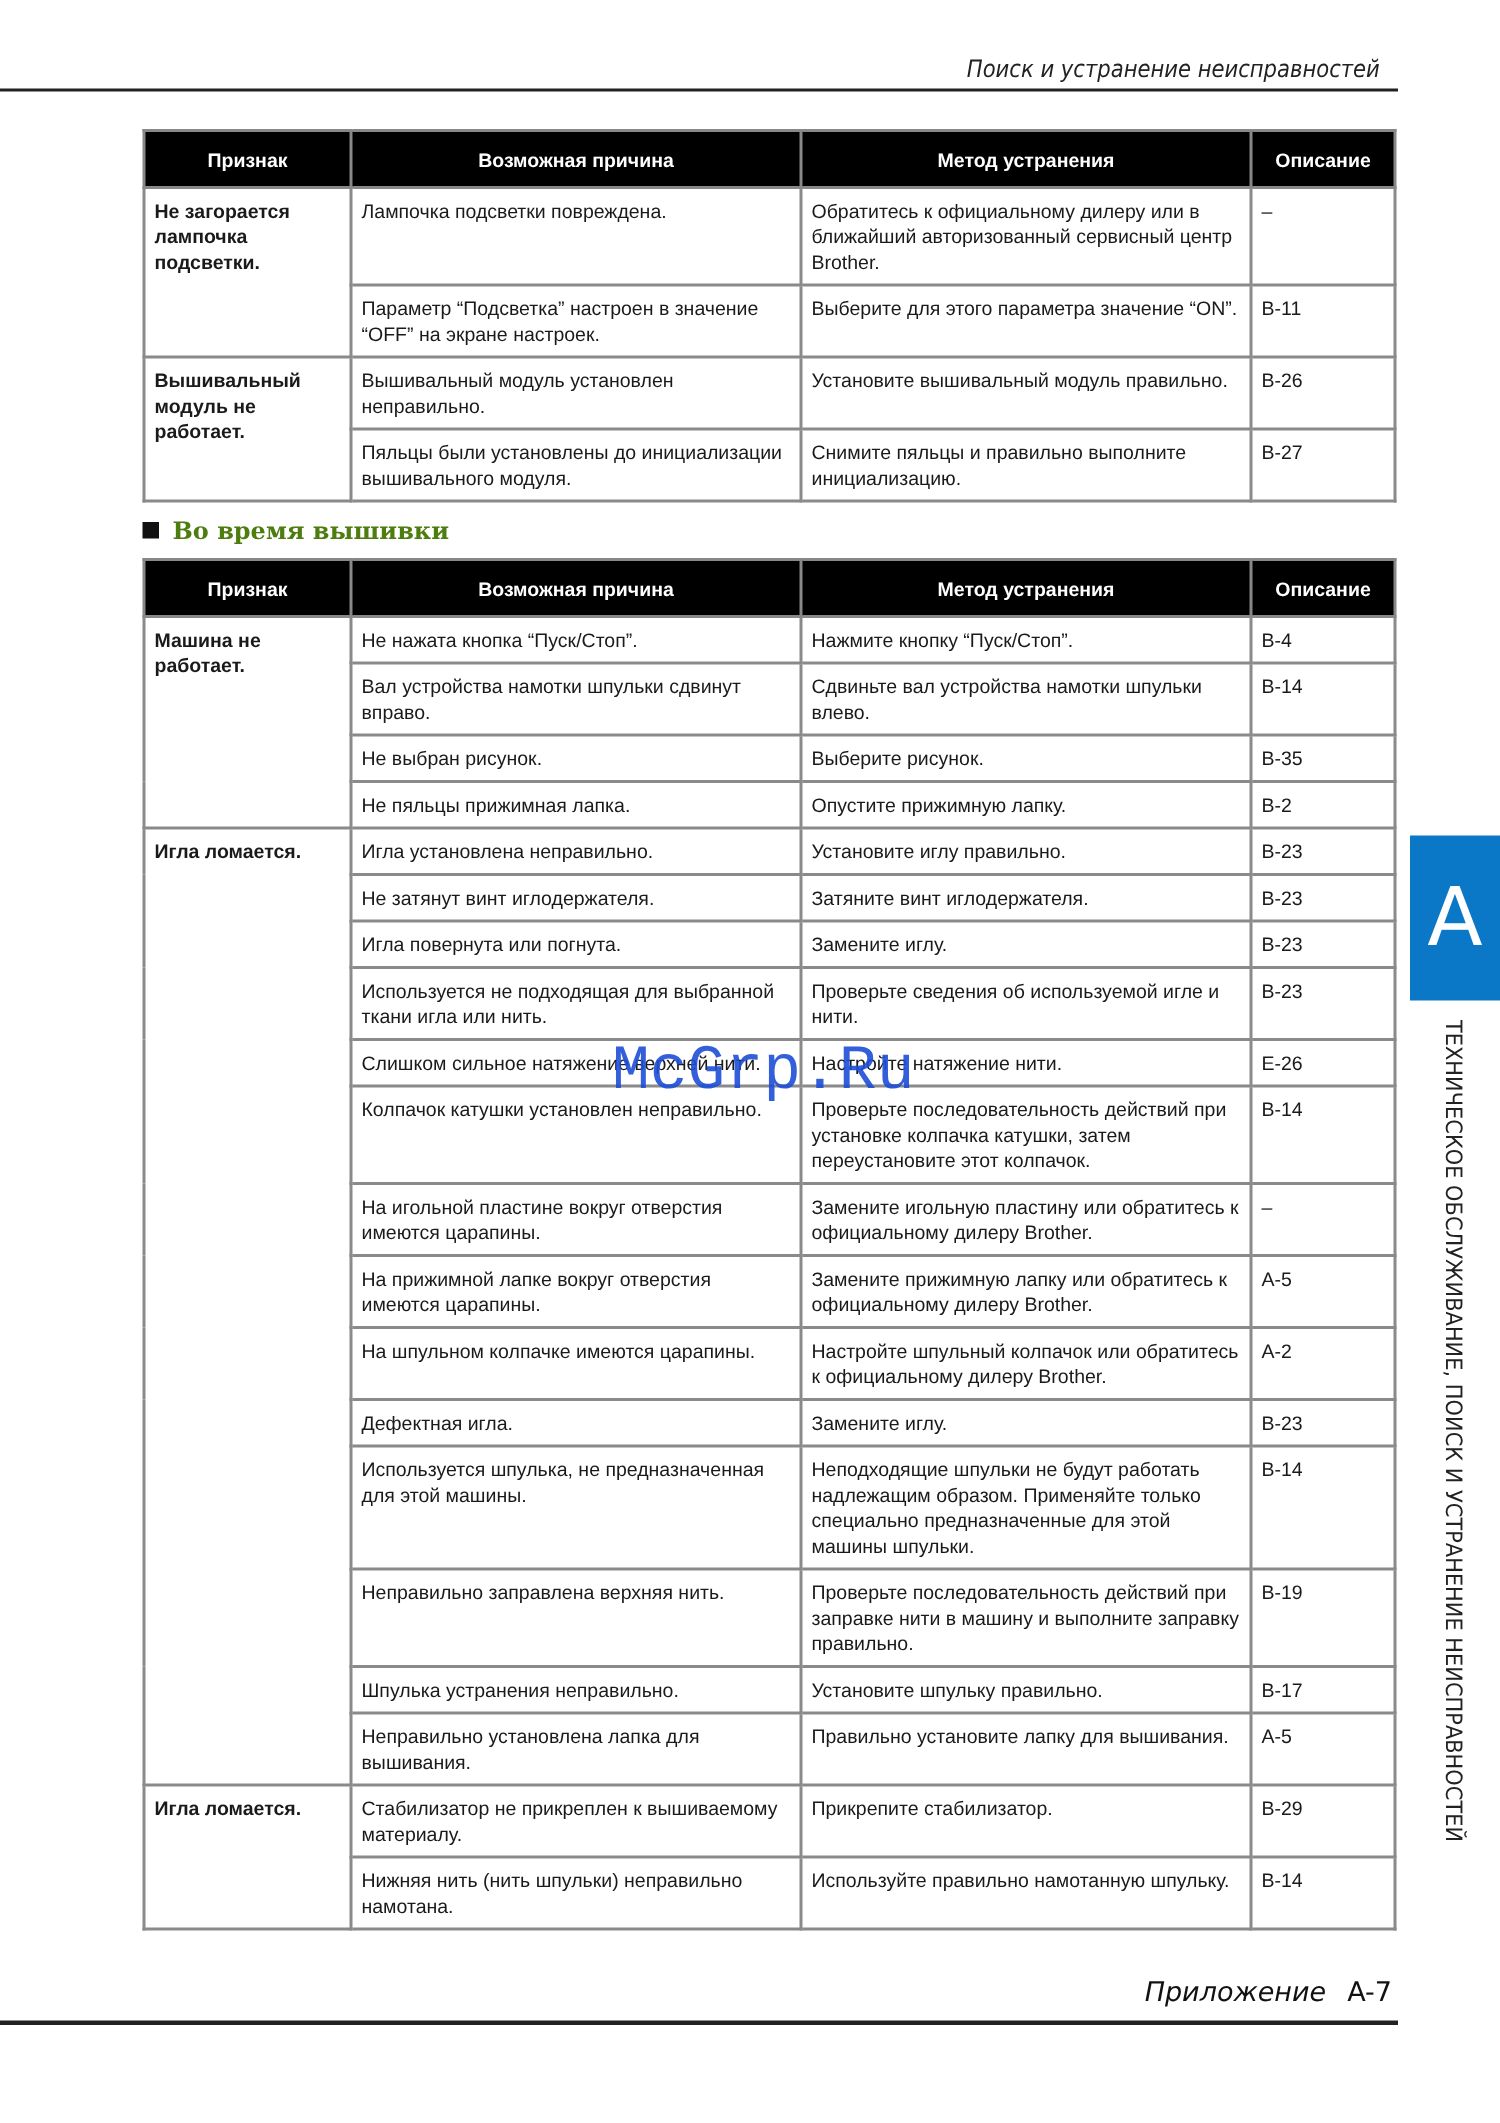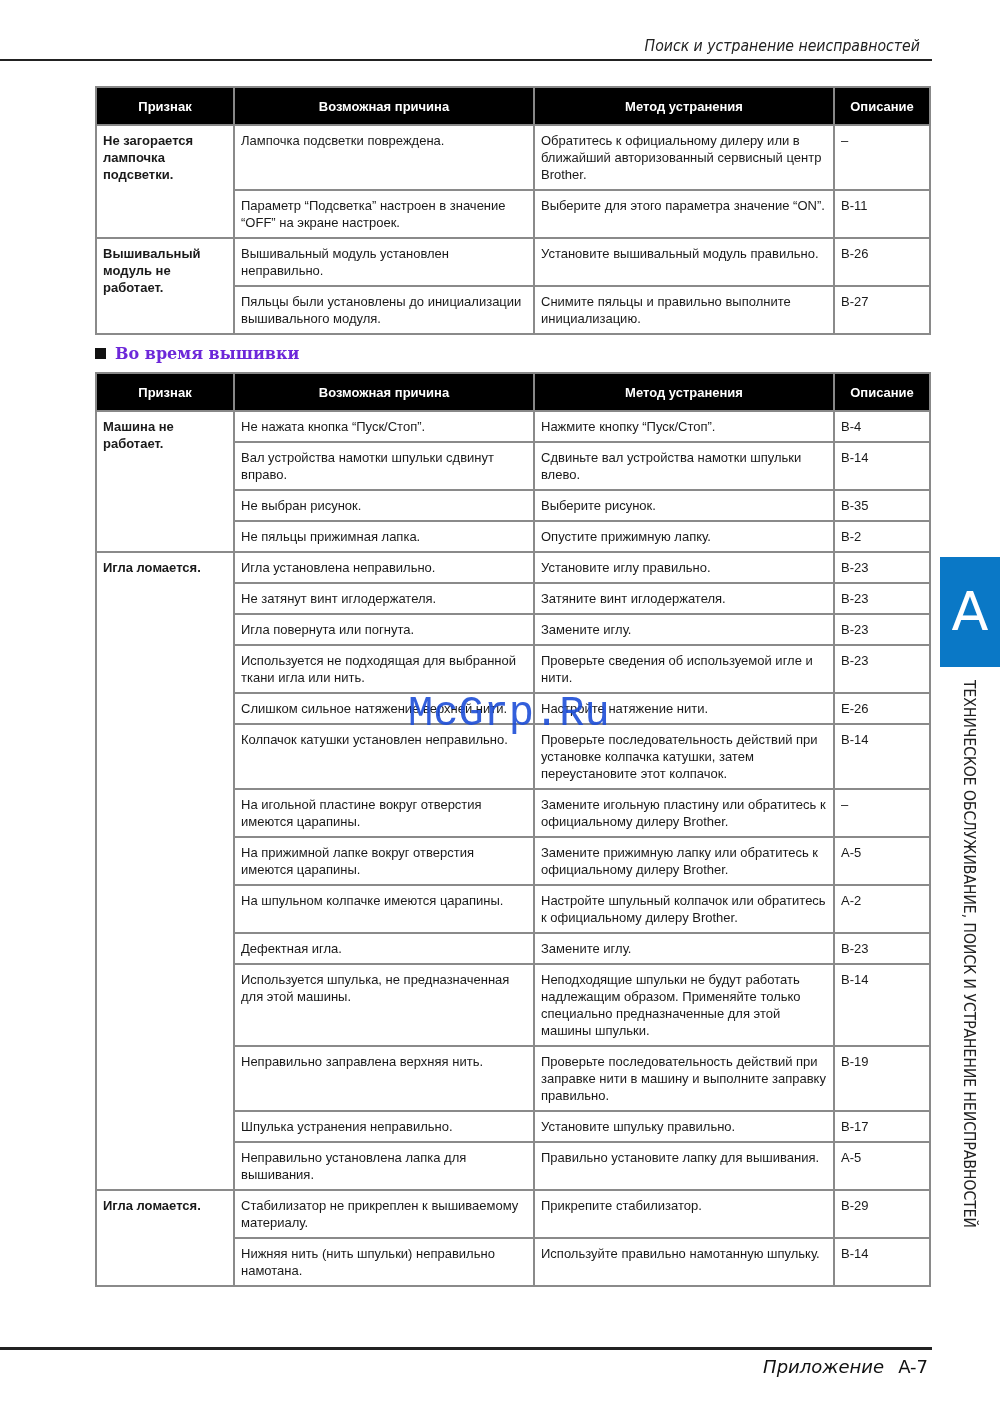--- a/index.html
+++ b/index.html
@@ -8,21 +8,21 @@
     font-family:"Liberation Sans", sans-serif; color:#1a1a1a; overflow:hidden;
   }
   .running-head {
     position:absolute; right:80px; top:36px;
     font-family:"DejaVu Sans", sans-serif; font-style:italic; font-size:16px;
     color:#222; letter-spacing:0px; transform:scaleX(0.88); transform-origin:right center;
   }
   .top-rule { position:absolute; left:0; top:59px; width:932px; height:2px; background:#222; }
   .bottom-rule { position:absolute; left:0; top:1347px; width:932px; height:3px; background:#222; }
   .footer {
-    position:absolute; right:72px; top:1356px;
+    position:absolute; right:72px; top:1318px;
     font-family:"DejaVu Sans", sans-serif; font-style:italic; font-size:18px; color:#111;
   }
   .footer .page-num { font-style:normal; margin-left:14px; }
 
   table.ts {
     position:absolute; left:95px; width:834px; border-collapse:collapse; table-layout:fixed;
     font-size:13px; line-height:17px;
   }
   table.ts col.c1 { width:138px; }
   table.ts col.c2 { width:300px; }
@@ -34,21 +34,21 @@
   }
   table.ts td {
     border:2px solid #8a8a8a; vertical-align:top; padding:6px 6px 6px 6px;
   }
   table.ts td.sym { font-weight:bold; }
   #t1 { top:86px; }
   #t2 { top:372px; }
 
   .section-title {
     position:absolute; left:95px; top:344px;
-    font-family:"DejaVu Serif", serif; font-weight:bold; font-size:16px; color:#6d28d9;
+    font-family:"DejaVu Serif", serif; font-weight:bold; font-size:16px; color:#4d7c0f;
   }
   .section-title .sq {
     display:inline-block; width:11px; height:11px; background:#111; margin-right:9px; vertical-align:0px;
   }
 
   .tab-a {
     position:absolute; left:940px; top:557px; width:60px; height:110px;
     background:#0a78c6; color:#fff; font-family:"DejaVu Sans", sans-serif;
     font-size:54px; line-height:110px; text-align:center;
   }

